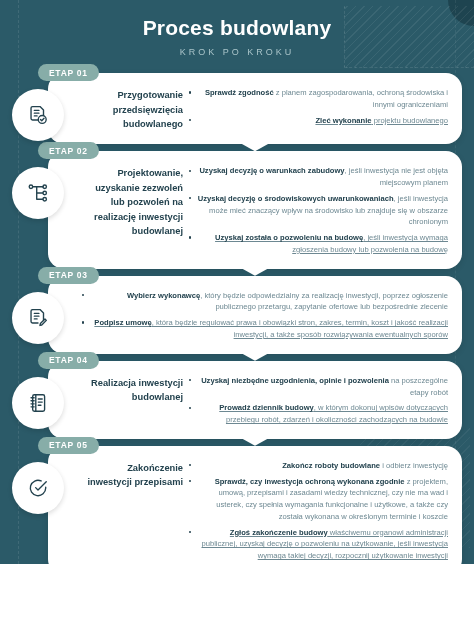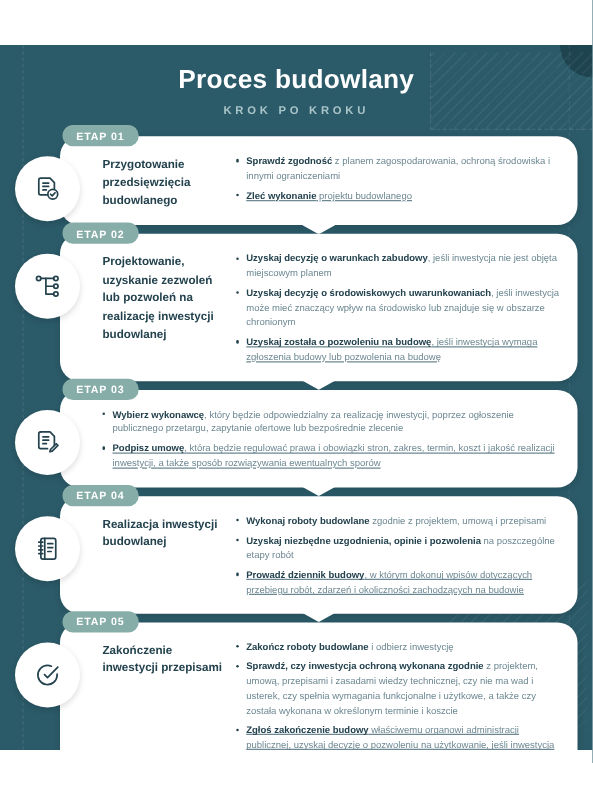--- a/index.html
+++ b/index.html
@@ -8,21 +8,20 @@
     width:474px; height:640px;
     font-family:"Liberation Sans", sans-serif;
     overflow:hidden;
   }
 
   .poster {
     position:relative;
     width:474px; height:564px;
     background:#2b5a68;
     overflow:hidden;
-    margin-top:36px;
   }
 
   
   .bg-hatch {
     position:absolute;
     top:6px; right:0px;
     width:130px; height:62px;
     background-image:repeating-linear-gradient(
         -45deg, rgba(255,255,255,.07) 0 1px, transparent 1px 6px);
     border-left:1px dashed rgba(255,255,255,.10);
@@ -66,21 +65,21 @@
     color:#ffffff;
     font-size:21px;
     font-weight:bold;
     letter-spacing:.2px;
     line-height:1.15;
   }
   .header .sub {
     margin-top:7px;
     color:#a9c4c9;
     font-size:9px;
-    font-weight:bold;
+    font-weight:normal;
     letter-spacing:3.0px;
   }
 
   
   .steps {
     position:relative;
     z-index:2;
     padding:6px 12px 0 12px;
   }
 
@@ -94,26 +93,27 @@
   .card {
     position:relative;
     margin-left:36px;
     background:#ffffff;
     border-radius:16px;
     padding:14px 14px 13px 34px;
     display:flex;
     align-items:flex-start;
     gap:6px;
     box-shadow:0 2px 6px rgba(0,0,0,.12);
+    text-align:right;
   }
 
   
   .badge {
     position:absolute;
-    top:-9px; left:38px;
+    top:-9px; left:26px;
     background:#87ada8;
     color:#ffffff;
     font-size:8.5px;
     font-weight:bold;
     letter-spacing:.7px;
     padding:3.5px 11px 3.5px 11px;
     border-radius:11px;
     white-space:nowrap;
     z-index:3;
   }
@@ -274,21 +274,20 @@
           <svg viewBox="0 0 24 24" fill="none" stroke="#23424e" stroke-width="1.5" stroke-linecap="round" stroke-linejoin="round">
             <rect x="6.2" y="3" width="13" height="18" rx="1.8"></rect>
             <path d="M9.6 3v18"></path>
             <path d="M4.4 6.3h3.4M4.4 9.6h3.4M4.4 12.9h3.4M4.4 16.2h3.4"></path>
             <path d="M12.3 7.6h4.3M12.3 11h4.3M12.3 14.4h2.9"></path>
           </svg>
         </div>
         <div class="card">
           <div class="card-title">Realizacja inwestycji budowlanej</div>
           <ul class="bullets">
-            <li><b>Wykonaj roboty budowlane</b><span> zgodnie z projektem, umową i przepisami</span></li>
             <li><b>Uzyskaj niezbędne uzgodnienia, opinie i pozwolenia</b><span> na poszczególne etapy robót</span></li>
             <li><b>Prowadź dziennik budowy</b><span>, w którym dokonuj wpisów dotyczących przebiegu robót, zdarzeń i okoliczności zachodzących na budowie</span></li>
           </ul>
           <div class="notch"></div>
         </div>
       </div>
       <div class="step">
         <div class="badge">ETAP 05</div>
         <div class="icon-circle">
           <svg viewBox="0 0 24 24" fill="none" stroke="#23424e" stroke-width="1.5" stroke-linecap="round" stroke-linejoin="round">

